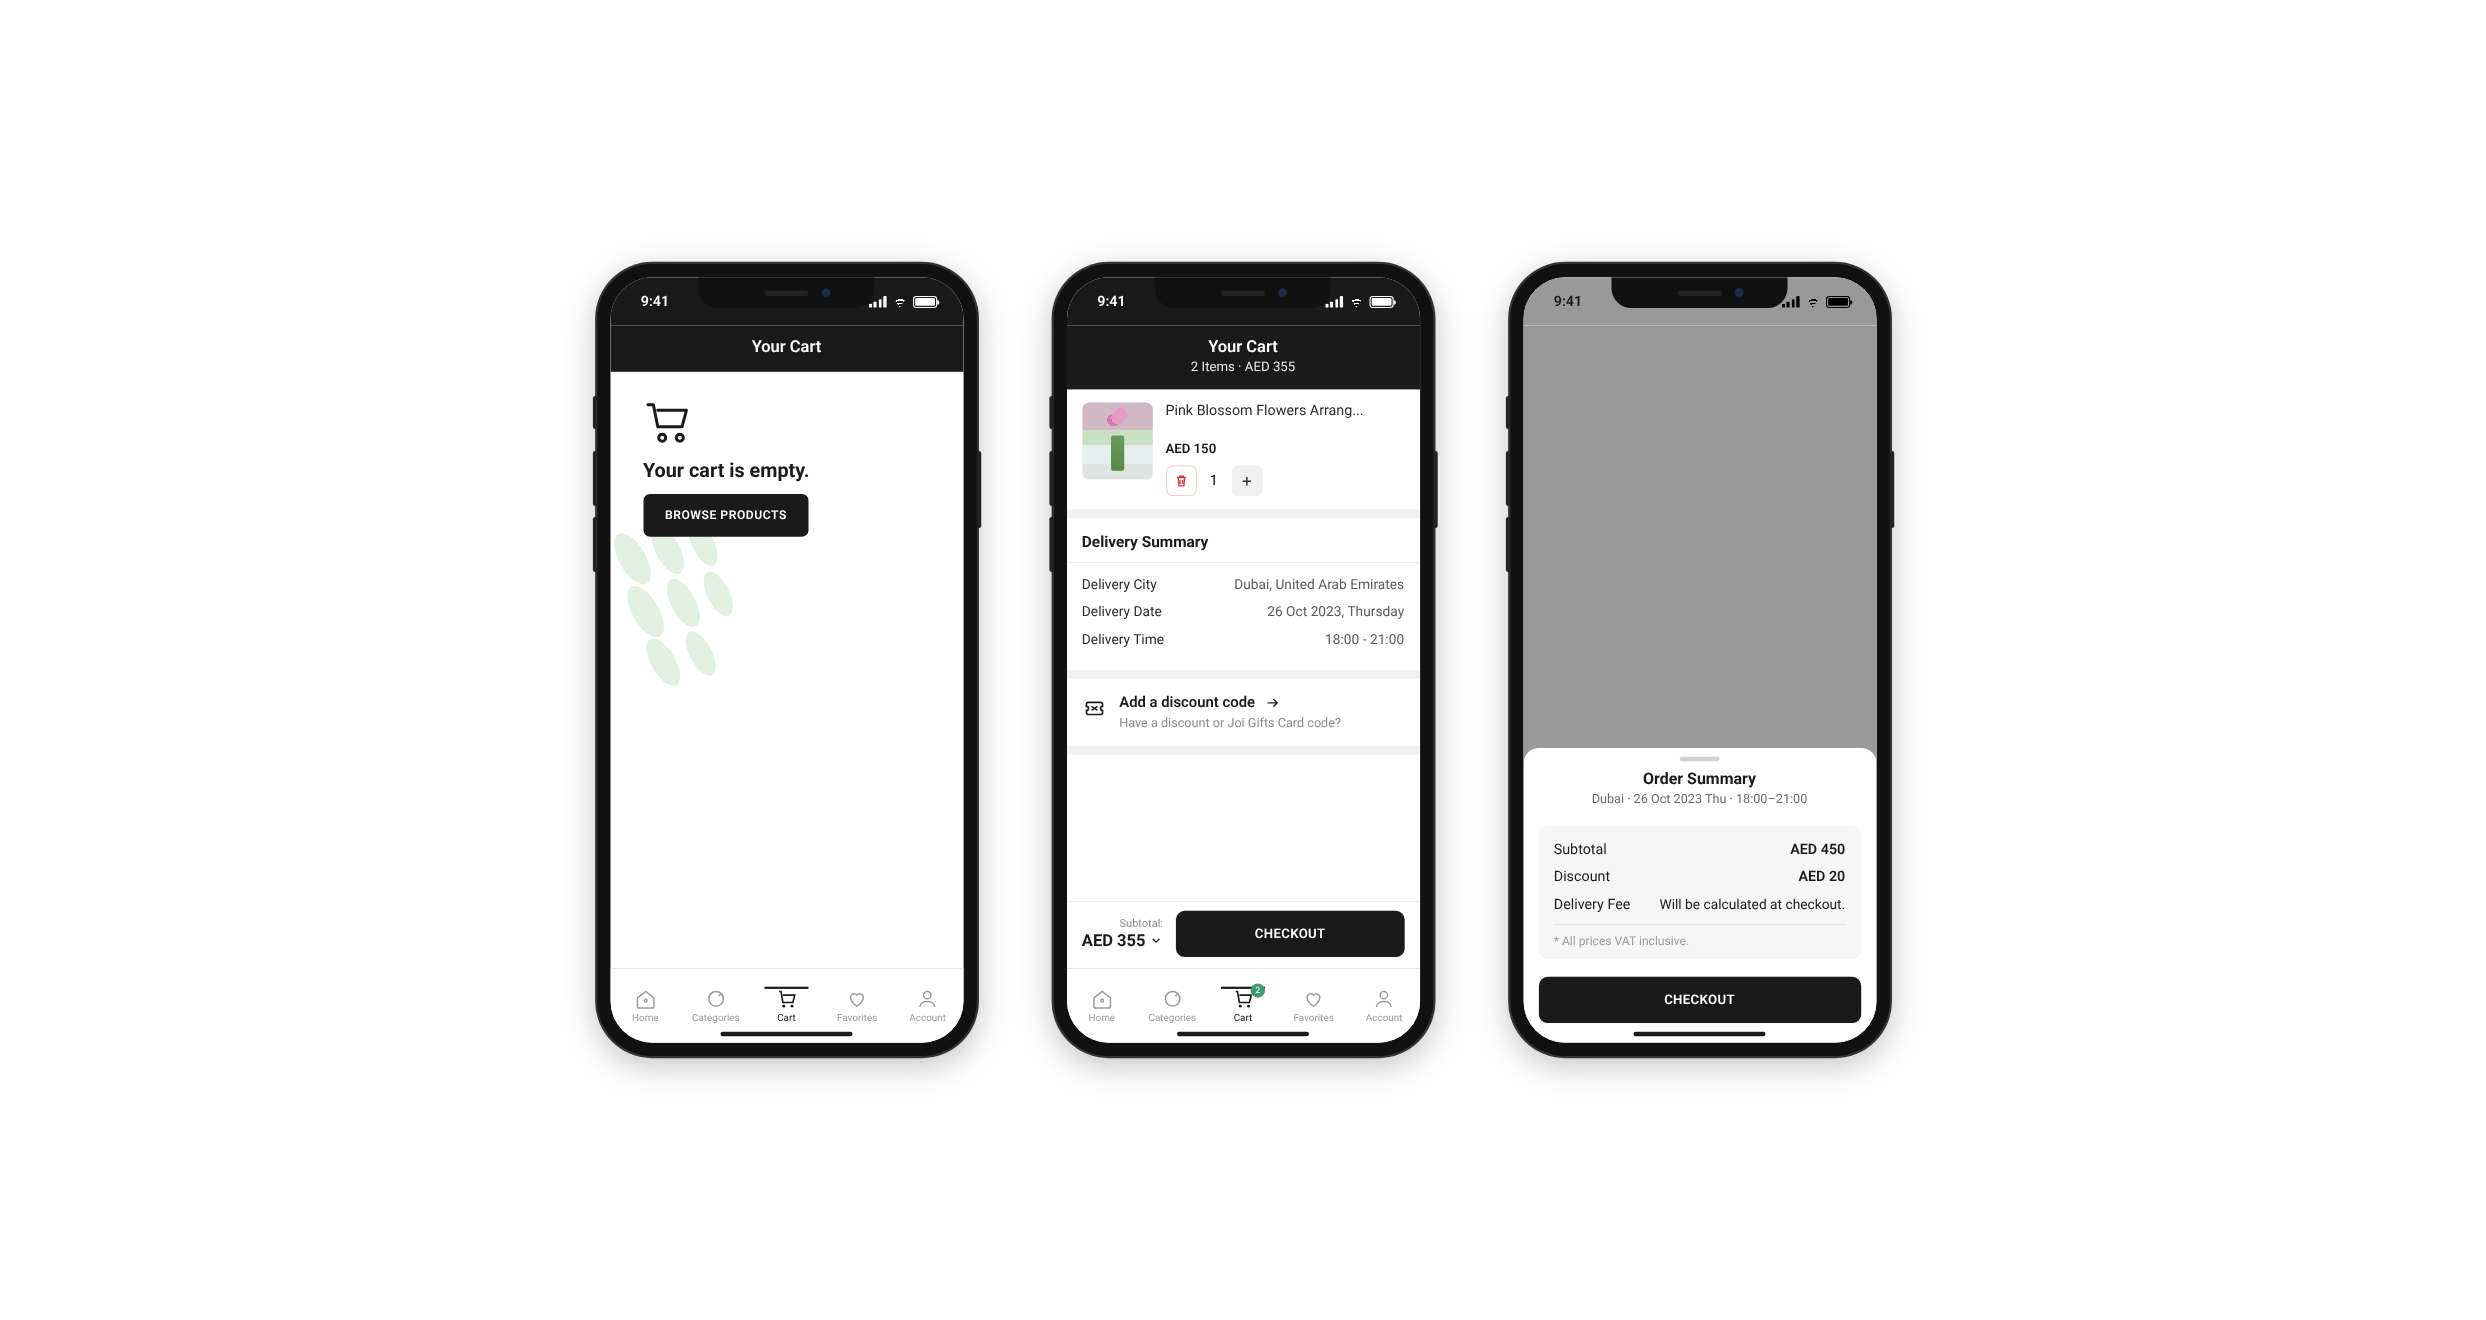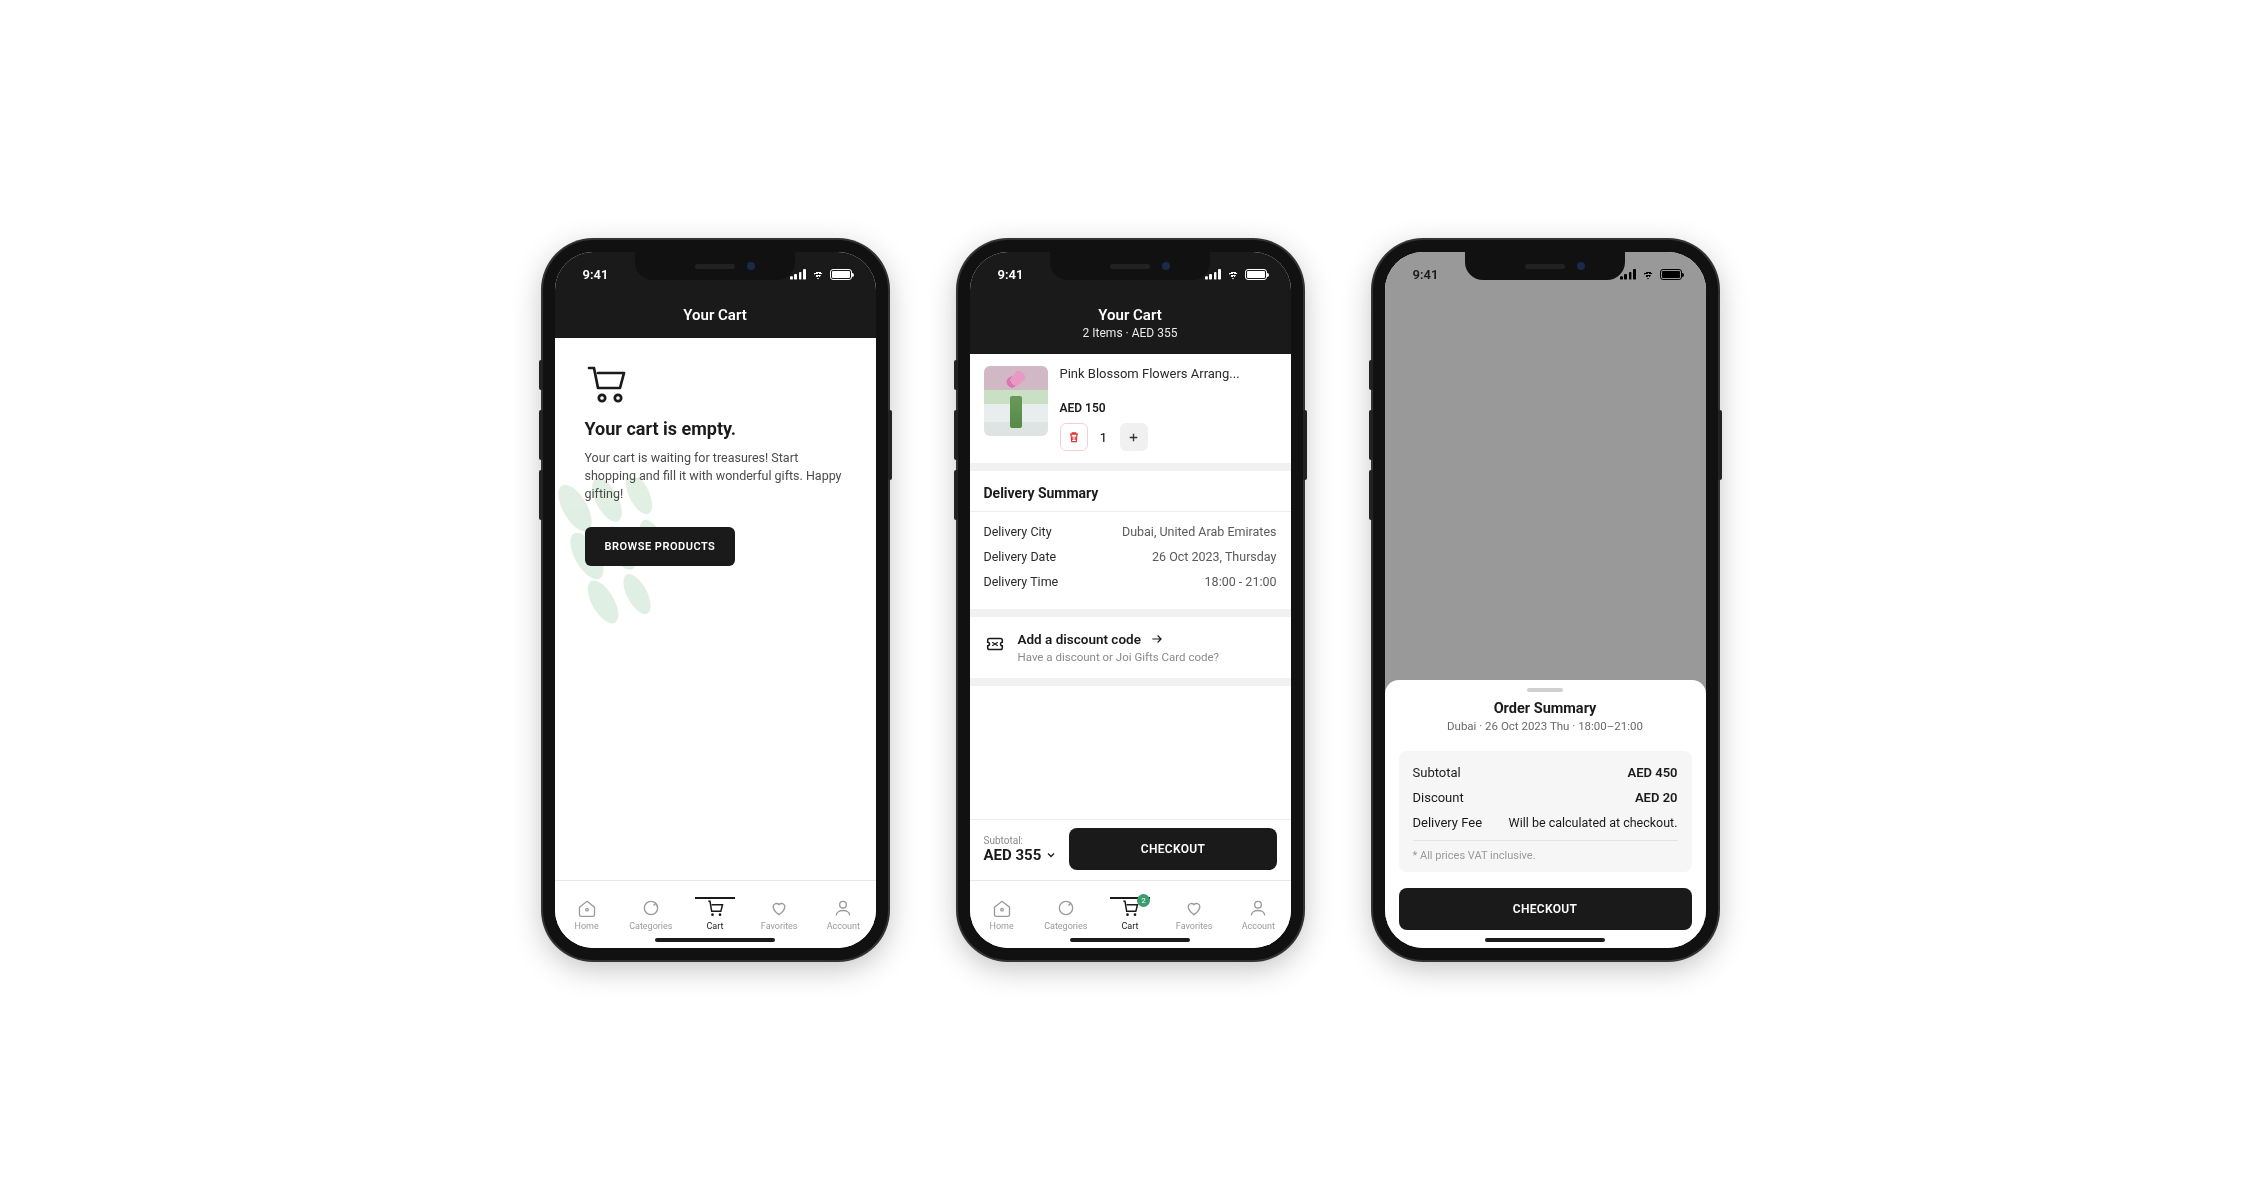--- a/index.html
+++ b/index.html
@@ -126,21 +126,21 @@
   .change-btn { background:#4d8a66; color:#fff; font-size:12px; padding:7px 14px; border-radius:14px;}
 
   .discount-row { padding: 14px; display:flex; align-items:flex-start; gap:12px; border-bottom: 8px solid #f1f1f1;}
   .discount-title { font-size:13.5px; font-weight:600; color:#1a1a1a; display:flex; align-items:center; gap:8px;}
   .discount-sub { font-size:11.5px; color:#8a8a8a; margin-top:3px;}
 
   .rec-title { padding: 14px 14px 4px; font-size:13.5px; font-weight:700; color:#1a1a1a;}
 
   .checkout-bar { border-top:1px solid #eee; padding: 8px 14px 10px; display:flex; align-items:center; gap:12px; background:#fff;}
   .sub-col { display:flex; flex-direction:column; }
-  .sub-label { font-size:10px; color:#8a8a8a;}
+  .sub-label { font-size:10px; color:#8a8a8a;text-align:right;}
   .sub-val { font-size:15px; font-weight:700; color:#1a1a1a; display:flex; align-items:center; gap:4px;}
   .checkout-btn { flex:1; background:#1a1a1a; color:#fff; font-size:12px; font-weight:600; padding:14px; border-radius:8px; text-align:center; letter-spacing:.3px;}
 
   
   .screen3-bg { background:#999; flex:1; }
   .sheet { position:absolute; bottom:0; left:0; right:0; background:#fff; border-radius: 14px 14px 0 0; padding-bottom: 18px;}
   .grabber { width:36px; height:4px; background:#d0d0d0; border-radius:3px; margin: 8px auto 8px;}
   .sheet-title { text-align:center; font-size:14.5px; font-weight:700; color:#1a1a1a;}
   .sheet-sub { text-align:center; font-size:11.5px; color:#6a6a6a; margin-top:2px; margin-bottom:18px;}
   .summary-box { margin: 0 14px; background:#f6f6f6; border-radius:8px; padding: 14px 14px 10px;}
@@ -191,21 +191,20 @@
           <ellipse cx="92" cy="116" rx="10" ry="22" transform="rotate(-28 92 116)"></ellipse>
         </g>
       </svg>
       <div class="empty-wrap">
         <svg class="cart-icon-lg" width="44" height="40" viewBox="0 0 44 40">
           <path d="M4 4h5l4 20h22l4-15H13" fill="none" stroke="#1a1a1a" stroke-width="2.7" stroke-linecap="round" stroke-linejoin="round"></path>
           <circle cx="17" cy="34" r="3.2" fill="none" stroke="#1a1a1a" stroke-width="2.7"></circle>
           <circle cx="33" cy="34" r="3.2" fill="none" stroke="#1a1a1a" stroke-width="2.7"></circle>
         </svg>
         <div class="empty-title">Your cart is empty.</div>
-        <div class="empty-text">Your cart is waiting for treasures! Start shopping and fill it with wonderful gifts. Happy gifting!</div>
         <div class="browse-btn">BROWSE PRODUCTS</div>
       </div>
     </div>
     <div class="tabbar">
       <div class="tab">
         <svg viewBox="0 0 24 24" fill="none" stroke="currentColor" stroke-width="1.6">
             <path d="M3 11l9-7 9 7v9a2 2 0 01-2 2H5a2 2 0 01-2-2z"></path>
             <circle cx="12" cy="14" r="1.5"></circle>
           </svg>
         <span>Home</span>

